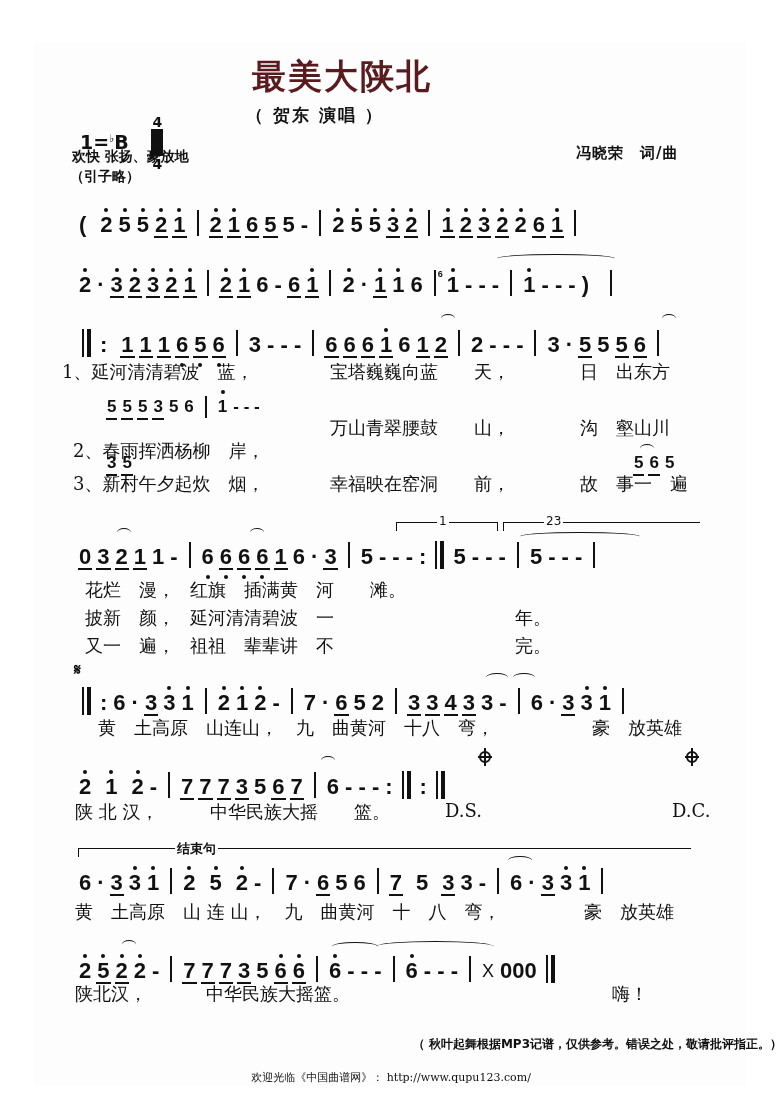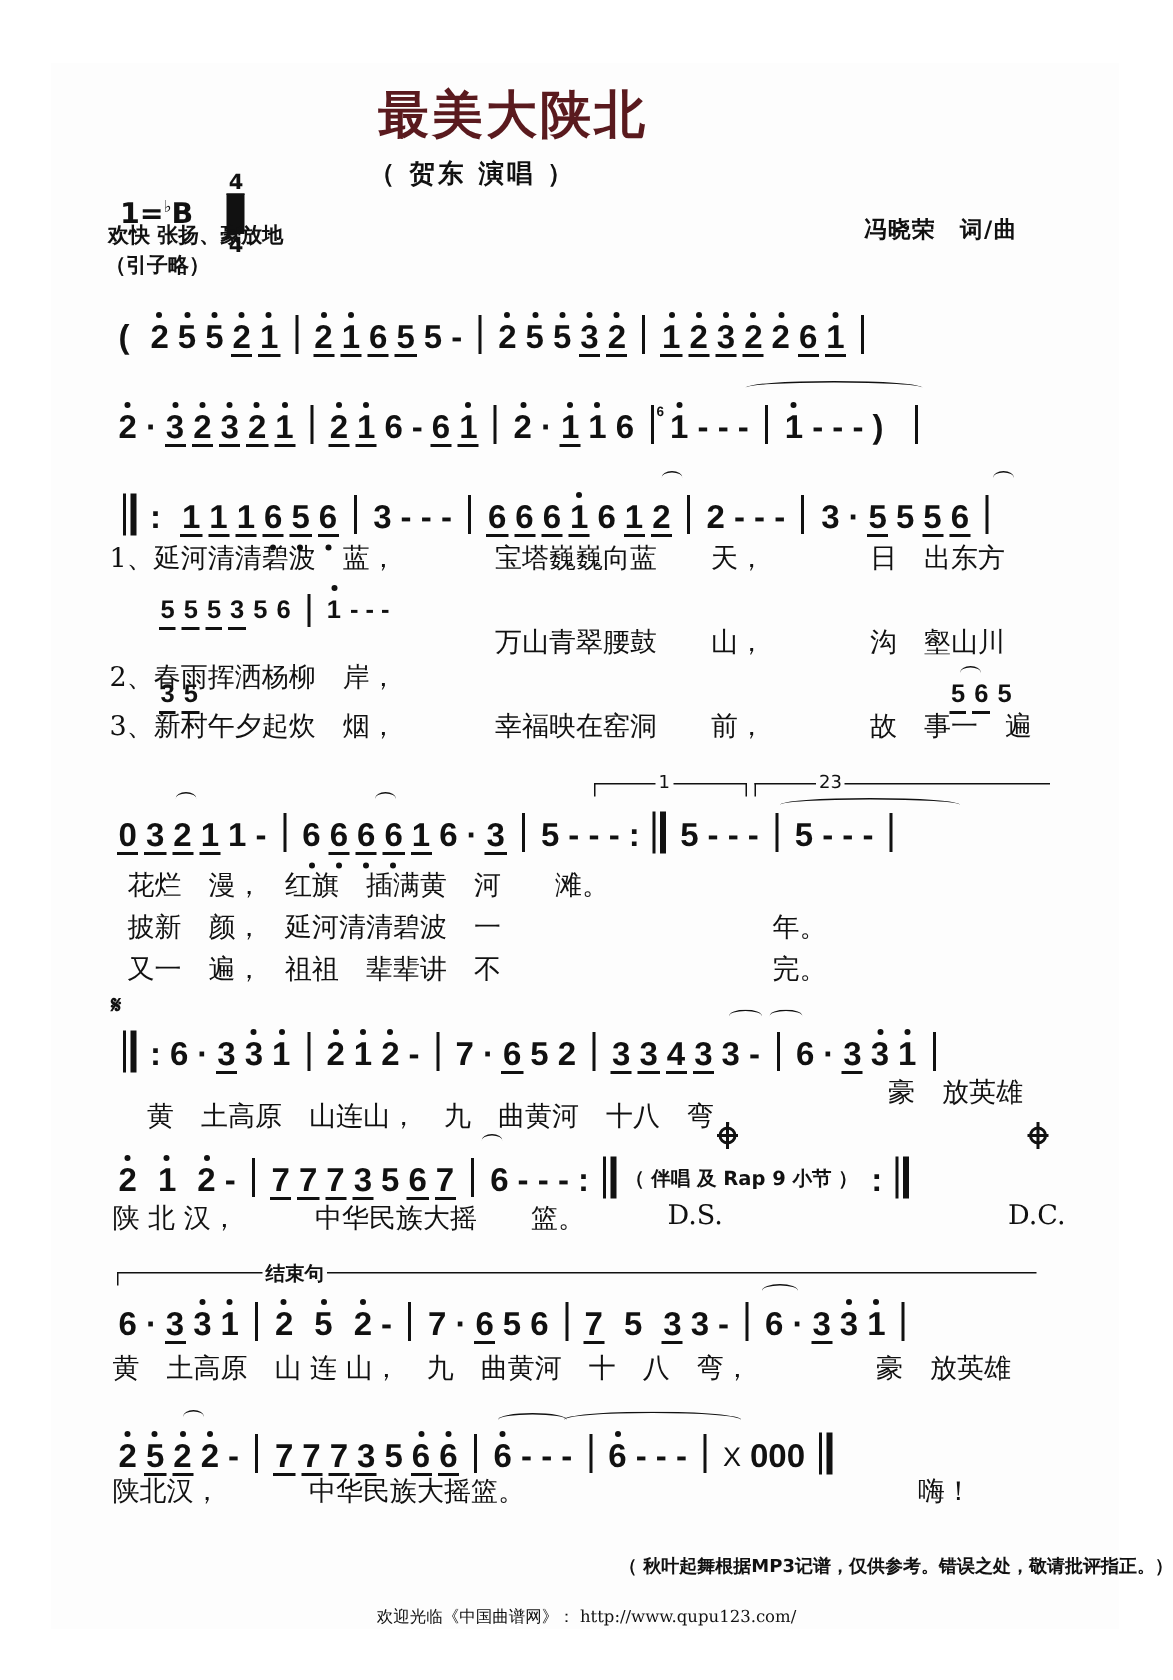--- a/index.html
+++ b/index.html
@@ -150,21 +150,21 @@
     <span class="tok">·</span>
     <span class="tok u">5</span>
     <span class="tok">5</span>
     <span class="tok u">5</span>
     <span class="tok u">6</span>
   <span class="bar"></span>
 </div>
 <div class="arc" style="left:441px;top:314px;width:14px;"></div>
 <div class="arc" style="left:662px;top:314px;width:14px;"></div>
 
-<div class="lyric" style="left:73px;top:360px;">1、延河清清碧波　蓝，</div>
+<div class="lyric" style="left:62px;top:360px;">1、延河清清碧波　蓝，</div>
 <div class="lyric" style="left:330px;top:360px;">宝塔巍巍向蓝　　天，</div>
 <div class="lyric" style="left:580px;top:360px;">日　出东方</div>
 
 <div class="row" style="top:380px;left:104px;font-size:17px;">
   <span class="tok u">5</span>
     <span class="tok u">5</span>
     <span class="tok u">5</span>
     <span class="tok u">3</span>
     <span class="tok">5</span>
     <span class="tok">6</span>
@@ -269,21 +269,21 @@
   <span class="bar"></span>
   <span class="tok">6</span>
     <span class="tok">·</span>
     <span class="tok u">3</span>
     <span class="tok dt">3</span>
     <span class="tok dt">1</span>
   <span class="bar"></span>
 </div>
 <div class="arc" style="left:486px;top:673px;width:22px;"></div>
 <div class="arc" style="left:513px;top:673px;width:22px;"></div>
-<div class="lyric" style="left:98px;top:716px;margin-top:16px;">黄　土高原　山连山，　九　曲黄河　十八　弯，</div>
+<div class="lyric" style="left:98px;top:716px;">黄　土高原　山连山，　九　曲黄河　十八　弯，</div>
 <div class="lyric" style="left:592px;top:716px;">豪　放英雄</div>
 
 <svg class="svgicon" style="left:477px;top:748px;" width="16" height="18" viewBox="0 0 16 18">
     <circle cx="8" cy="9" r="5" fill="none" stroke="#111" stroke-width="2"></circle>
     <line x1="8" y1="0" x2="8" y2="18" stroke="#111" stroke-width="2"></line>
     <line x1="1" y1="9" x2="15" y2="9" stroke="#111" stroke-width="2"></line>
   </svg>
 <svg class="svgicon" style="left:684px;top:748px;" width="16" height="18" viewBox="0 0 16 18">
     <circle cx="8" cy="9" r="5" fill="none" stroke="#111" stroke-width="2"></circle>
     <line x1="8" y1="0" x2="8" y2="18" stroke="#111" stroke-width="2"></line>
@@ -303,21 +303,20 @@
     <span class="tok u">7</span>
     <span class="tok u">3</span>
     <span class="tok">5</span>
     <span class="tok u">6</span>
     <span class="tok u">7</span>
   <span class="bar"></span>
   <span class="tok">6</span>
     <span class="tok">- - -</span>
   <span class="tok rep">:</span>
     <span class="dbar"></span>
-  <span class="small" style="line-height:26px;margin-right:6px;">（ 伴唱 及 Rap 9 小节 ）</span>
   <span class="tok rep">:</span>
     <span class="dbar"></span>
 </div>
 <div class="arc" style="left:321px;top:756px;width:14px;"></div>
 <div class="lyric" style="left:75px;top:800px;">陕 北 汉，</div>
 <div class="lyric" style="left:210px;top:800px;">中华民族大摇　　篮。</div>
 <div class="lyric" style="left:445px;top:800px;">D.S.</div>
 <div class="lyric" style="left:672px;top:800px;">D.C.</div>
 
 <div class="bracket l" style="left:78px;top:848px;width:612px;">

